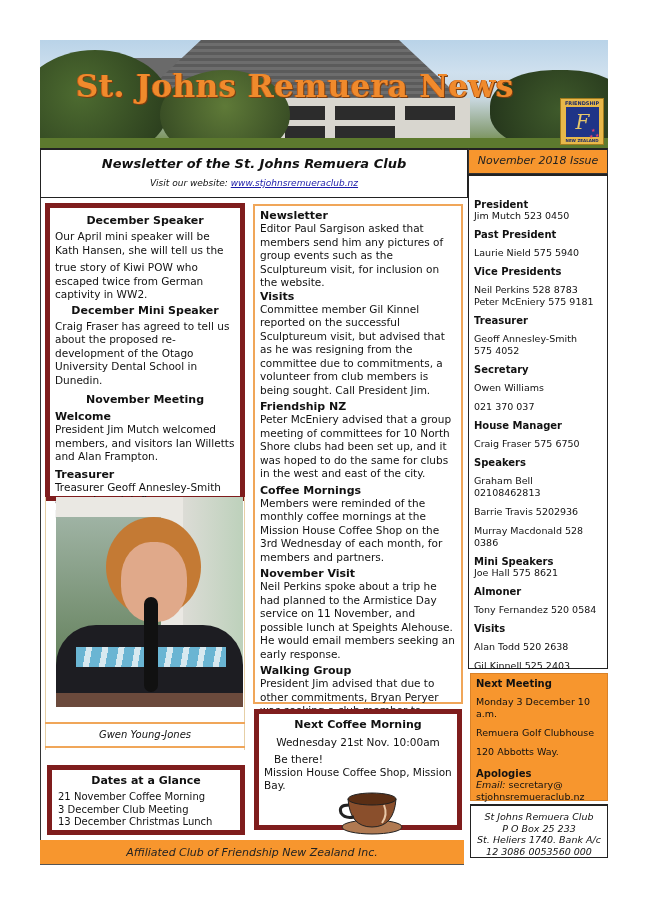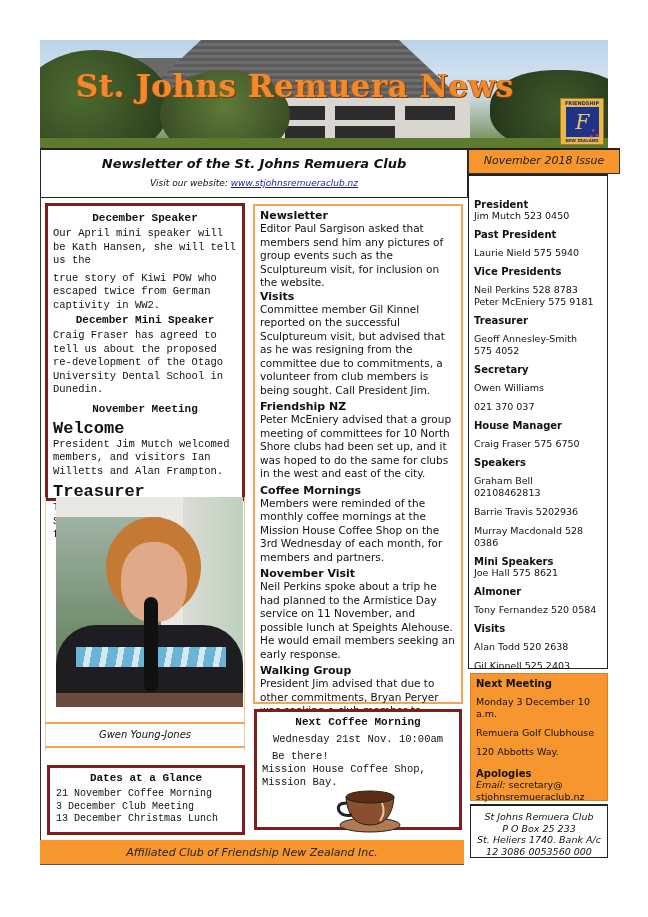--- a/index.html
+++ b/index.html
@@ -29,37 +29,37 @@
   .badge .mid { position: absolute; top: 8px; left: 5px; width: 33px; height: 30px; background: #1f3487; color: #e8c86a;
     font-family: "DejaVu Serif", serif; font-style: italic; font-size: 20px; line-height: 30px; text-align: center; }
   .badge .star { position: absolute; color: #e04070; font-size: 5px; }
   .badge .bot { position: absolute; bottom: 1px; left: 0; width: 100%; text-align: center; font-size: 4px; font-weight: bold; color: #1b2a6a; }
 
   
   .nl-head { position: absolute; left: 40px; top: 148px; width: 428px; height: 50px; border: 1px solid #222; border-top: 2px solid #222; background: #fff; }
   .nl-head .t { position: absolute; top: 6px; width: 100%; text-align: center; font-style: italic; font-weight: bold; font-size: 13px; }
   .nl-head .w { position: absolute; top: 28px; width: 100%; text-align: center; font-style: italic; font-size: 9px; }
   .nl-head .w a { color: #1a1aa8; text-decoration: underline; }
-  .issue { position: absolute; left: 468px; top: 148px; width: 152px; height: 26px; background: #f7962e; border: 1px solid #333; border-top: 2px solid #222;
+  .issue { position: absolute; left: 468px; top: 148px; width: 140px; height: 26px; background: #f7962e; border: 1px solid #333; border-top: 2px solid #222;
     text-align: center; font-style: italic; font-size: 11px; line-height: 22px; color: #222; }
 
   
   .vline-left { position: absolute; left: 40px; top: 198px; width: 1px; height: 642px; background: #333; }
 
-  .box { position: absolute; border: 3px solid #7f1d1d; background: #fff; font-family: Liberation Mono, monospace; }
+  .box { position: absolute; border: 5px solid #7f1d1d; background: #fff; }
   .box-or { position: absolute; border: 2px solid #f0a659; background: #fff; }
   .c { text-align: center; }
   h3 { font-size: 11px; font-weight: bold; }
   .p { font-size: 10.5px; line-height: 13.5px; }
 
   
   .col1 { left: 45px; top: 203px; width: 200px; height: 298px; padding: 4px 5px; }
   .col1 h3 { margin: 2px 0 3px; }
   .col1 .p + .p { margin-top: 4px; }
-  .col1 .sub { font-size: 17px; font-weight: bold; margin-top: 4px; }
+  .col1 .sub { font-size: 11px; font-weight: bold; margin-top: 4px; }
 
   .photo { position: absolute; left: 56px; top: 497px; width: 187px; height: 210px; background: #eae8e3; overflow: hidden; }
   .photo .bg1 { position: absolute; left: 0; top: 20px; width: 105px; height: 170px; background: linear-gradient(180deg, #9fb3a4, #5c7a52); }
   .photo .bg2 { position: absolute; right: 0; top: 0; width: 60px; height: 200px; background: linear-gradient(90deg,#dcdcd6,#bdd1bb); }
   .photo .hair { position: absolute; left: 50px; top: 20px; width: 95px; height: 100px; border-radius: 50%; background: #c47a34; }
   .photo .face { position: absolute; left: 65px; top: 45px; width: 66px; height: 80px; border-radius: 45%; background: #e0a98a; }
   .photo .body { position: absolute; left: 0; top: 128px; width: 187px; height: 90px; background: #1d1d22; border-radius: 40px 40px 0 0; }
   .photo .stripe { position: absolute; left: 20px; top: 150px; width: 150px; height: 20px; background: repeating-linear-gradient(100deg,#6ab5d3 0 10px,#d7e9f0 10px 16px); }
   .photo .mic { position: absolute; left: 88px; top: 100px; width: 14px; height: 95px; background: #111; border-radius: 7px; }
   .photo .podium { position: absolute; left: 0; bottom: 0; width: 187px; height: 14px; background: #6b4a3c; }

